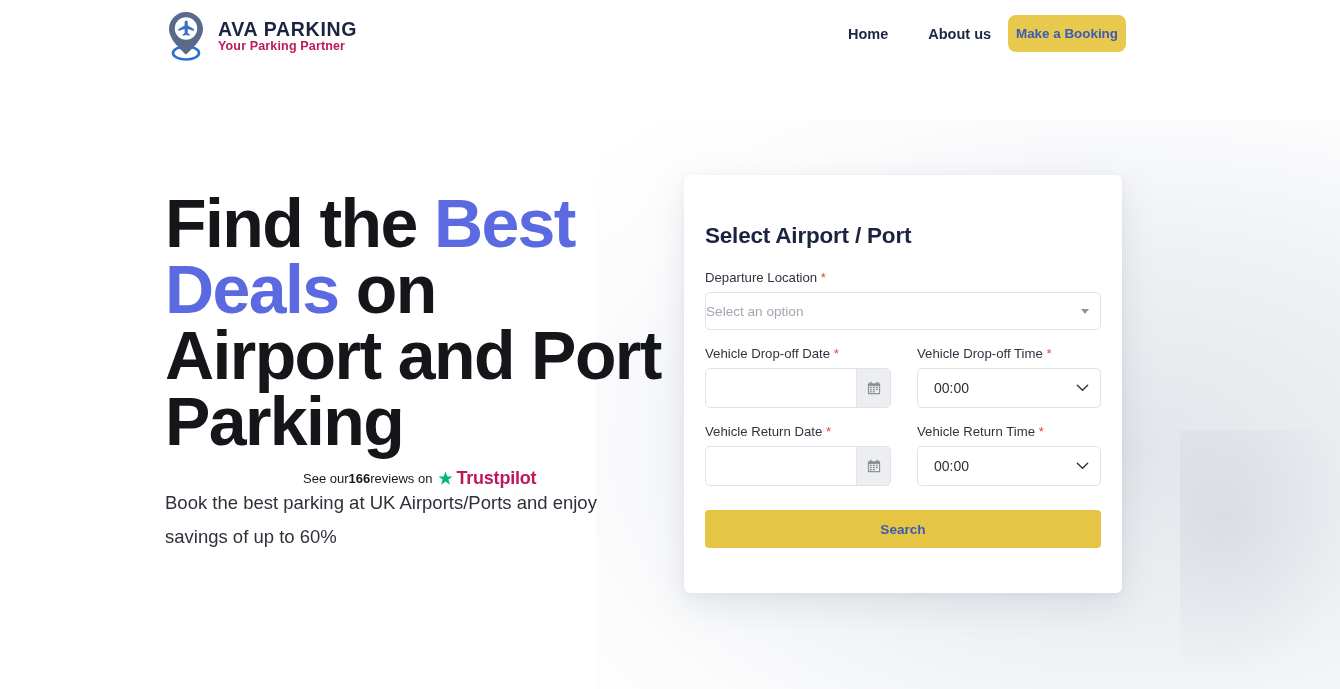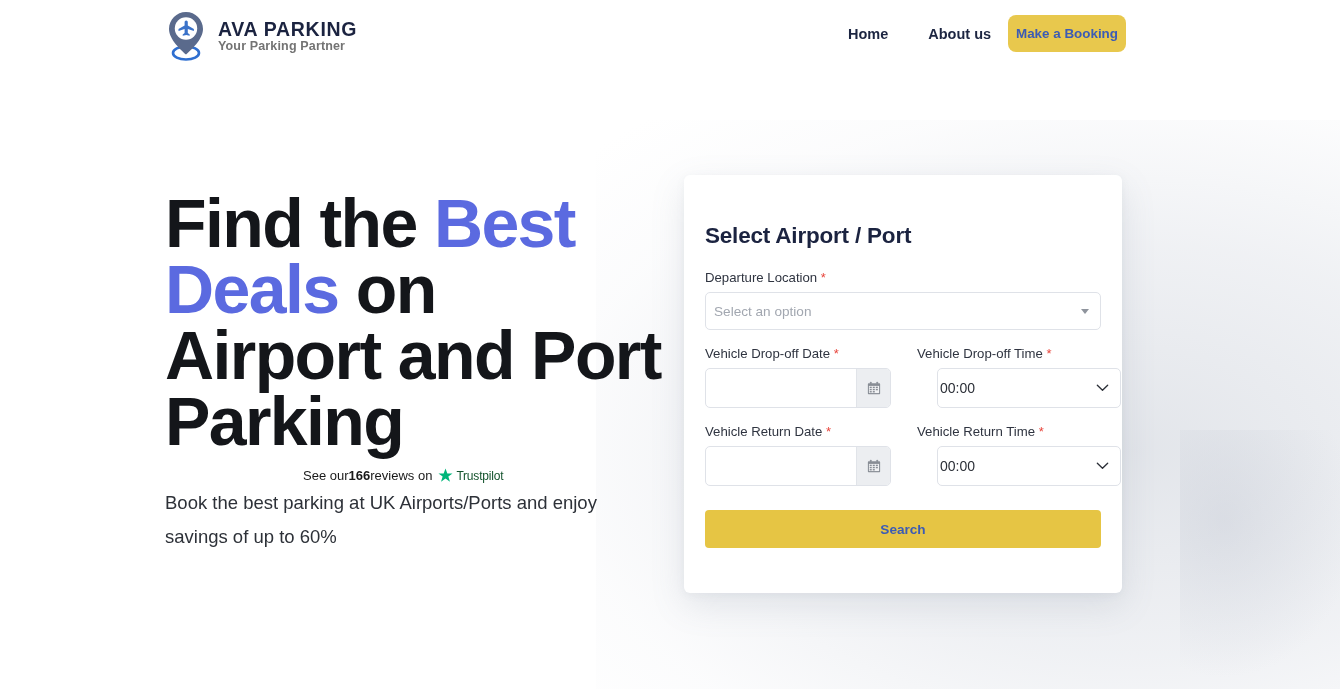--- a/index.html
+++ b/index.html
@@ -48,21 +48,21 @@
     text-decoration: none;
   }
   .logo-mark { width: 42px; height: 52px; display: block; flex: 0 0 auto; }
   .logo-text { display: flex; flex-direction: column; gap: 1px; }
   .logo-name {
     font-size: 19.5px; font-weight: 700; letter-spacing: 0.7px;
     color: #1b2340; line-height: 1.05;
   }
   .logo-tag {
     font-size: 12.5px; font-weight: 600; letter-spacing: 0.15px;
-    color: #737373; line-height: 1.05;
+    color: #be185d; line-height: 1.05;
   }
 
   .nav {
     position: absolute;
     right: 214px; top: 24px;
     display: flex; align-items: flex-end; gap: 0;
   }
   .nav a {
     font-size: 14.5px; font-weight: 700;
     color: #1c2541; text-decoration: none;
@@ -111,21 +111,21 @@
   .trustpilot {
     position: absolute;
     left: 138px; top: 278px;
     display: flex; align-items: center; 
     font-size: 13px; color: #191919;
     white-space: nowrap;
   }
   .trustpilot .tp-strong { font-weight: 700; }
   .tp-logo { display: flex; align-items: center; gap: 3px; margin-left: 6px; }
   .tp-star { width: 15px; height: 15px; display: block; }
-  .tp-word { font-size: 12px; font-weight: 400; color: #14532d; letter-spacing: -0.2px; }
+  .tp-word { font-size: 18px; font-weight: 700; color: #be185d; letter-spacing: -0.2px; }
 
   
   .card {
     position: absolute;
     left: 684px; top: 175px;
     width: 438px; height: 418px;
     background: #ffffff;
     border-radius: 6px;
     box-shadow: 0 12px 34px rgba(120,128,148,0.16), 0 2px 8px rgba(120,128,148,0.07);
     padding: 30px 21px 0 21px;
@@ -152,21 +152,21 @@
     margin-top: 16px;
   }
   .col { width: 186px; }
 
   .select-location {
     width: 100%; height: 38px;
     border: 1px solid #dfe2e8;
     border-radius: 5px;
     background: #fff;
     display: flex; align-items: center;
-    padding: 0 8px;
+    padding: 0 0;
     position: relative;
     cursor: pointer;
   }
   .select-location .ph {
     font-size: 13.6px; color: #a2a7b0;
   }
   .caret-tri {
     position: absolute; right: 11px; top: 50%;
     margin-top: -2px;
     width: 0; height: 0;
@@ -198,24 +198,23 @@
     cursor: pointer;
   }
   .cal-icon { width: 14px; height: 14px; display: block; }
 
   .time-wrap {
     width: 100%; height: 40px;
     border: 1px solid #dfe2e8;
     border-radius: 5px;
     background: #fff;
     display: flex; align-items: center;
-    padding: 0 2px;
+    padding: 0 16px;
     position: relative;
     cursor: pointer;
-    margin-left: 20px;
   }
   .time-val { font-size: 14px; color: #2b2f37; }
   .chev { position: absolute; right: 11px; top: 50%; margin-top: -4px; width: 13px; height: 8px; display: block; }
 
   .search-btn {
     display: block;
     width: 100%; height: 38px;
     margin-top: 24px;
     background: #e6c544;
     border: none; border-radius: 4px;

